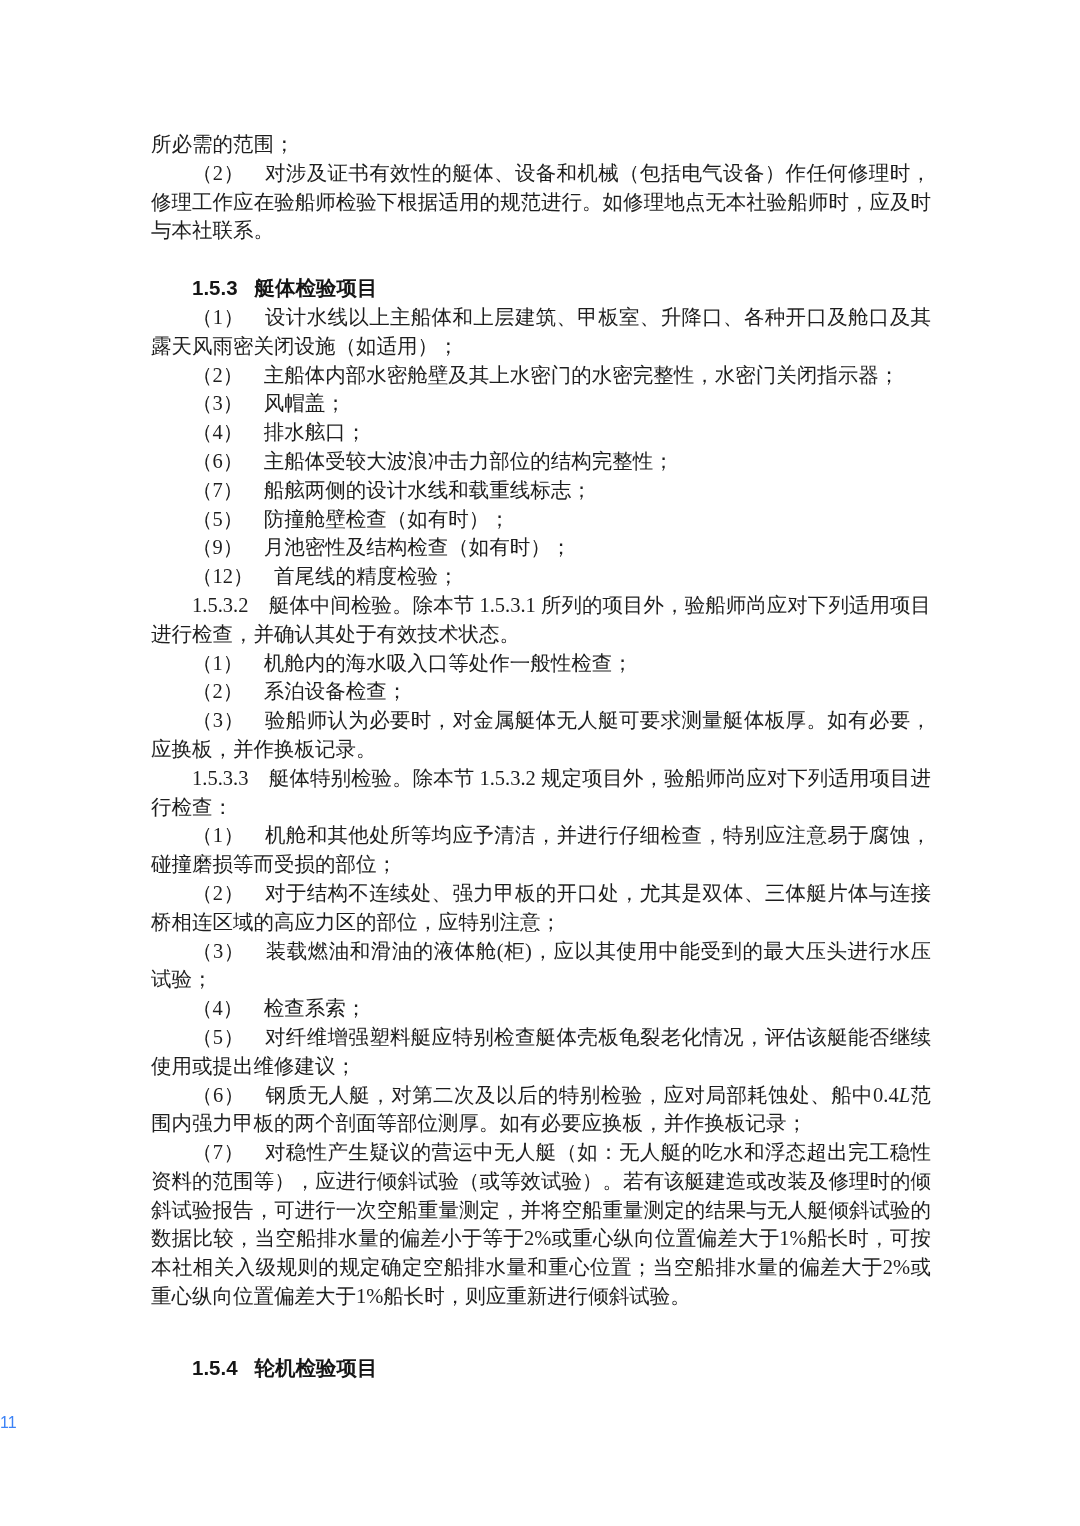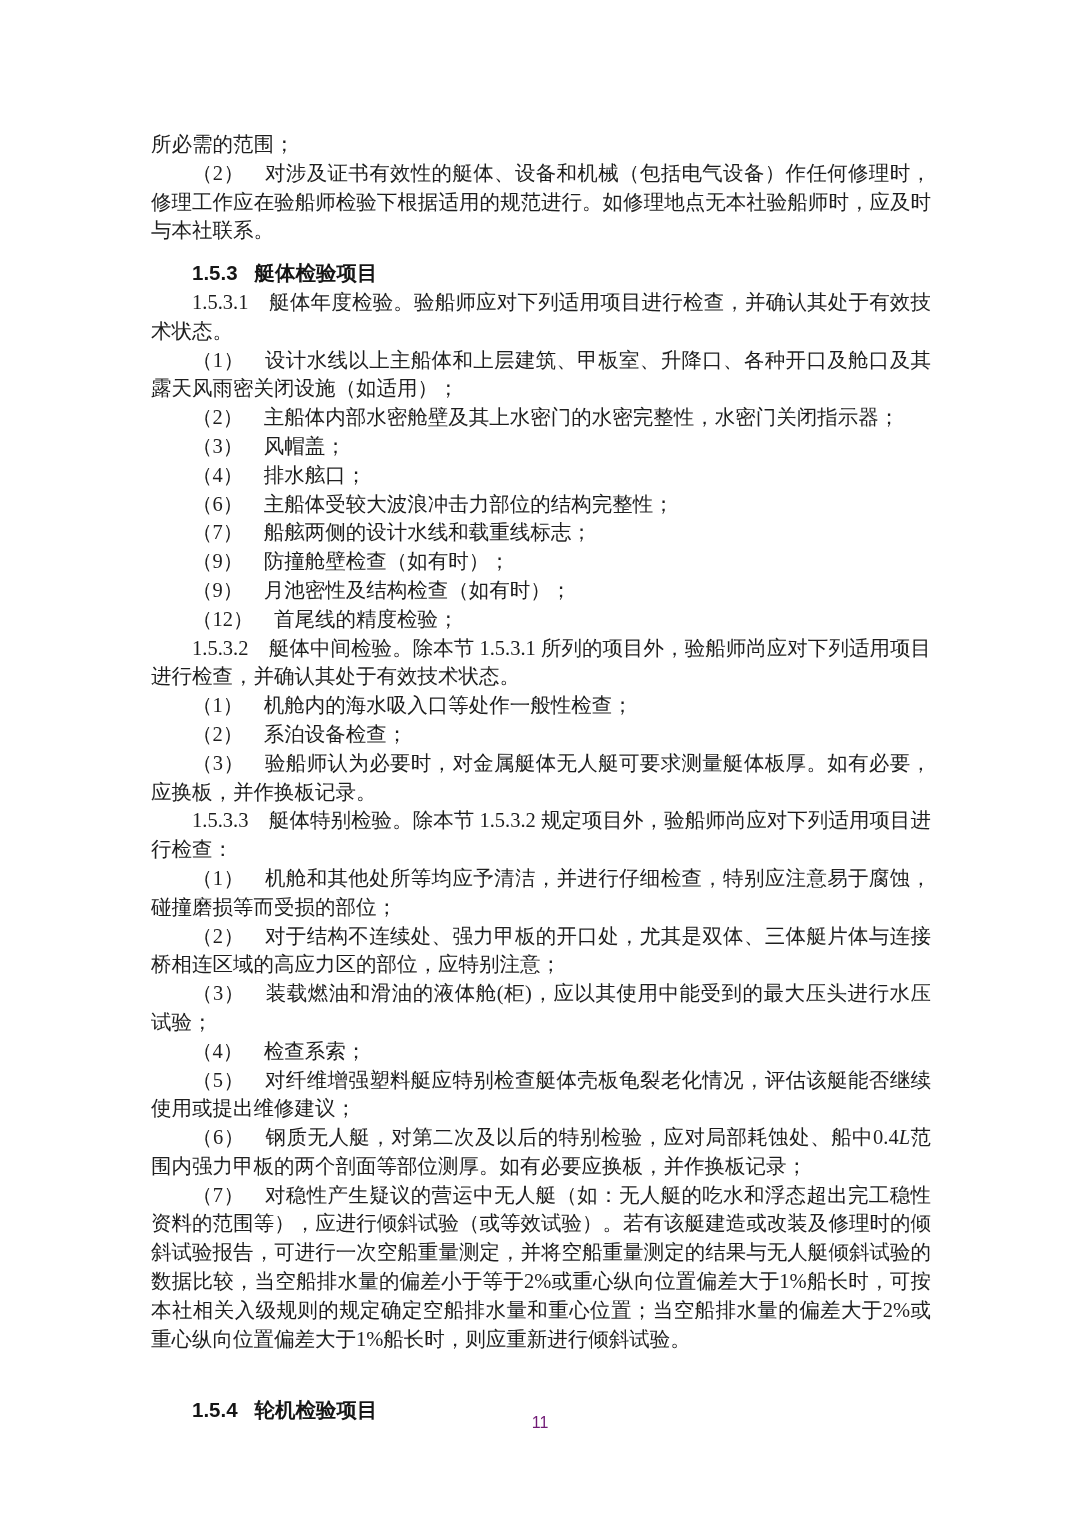--- a/index.html
+++ b/index.html
@@ -24,53 +24,51 @@
     text-align: justify;
     text-justify: inter-character;
   }
   .para { text-indent: 2em; }
   .para.no-indent { text-indent: 0; }
   .heading {
     font-family: "Liberation Sans", "DejaVu Sans", sans-serif;
     font-weight: bold;
     font-size: 20.5px;
     text-indent: 2em;
-    margin-top: 14px;
+    margin-top: 29px;
     color: #161616;
   }
   .doc-content > .heading:last-child { margin-top: 43px; }
   .h-title { margin-left: 17px; }
   .italic { font-style: italic; }
   .page-number {
     position: absolute;
     top: 1414px;
     left: 0;
     width: 100%;
-    text-align: center;
     font-family: "Liberation Sans", "DejaVu Sans", sans-serif;
     font-size: 16px;
-    color: #701a75;
+    color: #3b82f6;
   }
 </style>
 </head>
 <body>
 
 <div class="page">
   <div class="doc-content">
       <p class="para no-indent">所必需的范围；</p>
       <p class="para">（2）　对涉及证书有效性的艇体、设备和机械（包括电气设备）作任何修理时，修理工作应在验船师检验下根据适用的规范进行。如修理地点无本社验船师时，应及时与本社联系。</p>
       <div class="heading"><span class="h-num">1.5.3</span><span class="h-title">艇体检验项目</span></div>
-      <p class="para">1.5.3.1　艇体年度检验。验船师应对下列适用项目进行检查，并确认其处于有效技术状态。</p>
       <p class="para">（1）　设计水线以上主船体和上层建筑、甲板室、升降口、各种开口及舱口及其露天风雨密关闭设施（如适用）；</p>
       <p class="para">（2）　主船体内部水密舱壁及其上水密门的水密完整性，水密门关闭指示器；</p>
       <p class="para">（3）　风帽盖；</p>
       <p class="para">（4）　排水舷口；</p>
       <p class="para">（6）　主船体受较大波浪冲击力部位的结构完整性；</p>
       <p class="para">（7）　船舷两侧的设计水线和载重线标志；</p>
-      <p class="para">（9）　防撞舱壁检查（如有时）；</p>
+      <p class="para">（5）　防撞舱壁检查（如有时）；</p>
       <p class="para">（9）　月池密性及结构检查（如有时）；</p>
       <p class="para">（12）　首尾线的精度检验；</p>
       <p class="para">1.5.3.2　艇体中间检验。除本节 1.5.3.1 所列的项目外，验船师尚应对下列适用项目进行检查，并确认其处于有效技术状态。</p>
       <p class="para">（1）　机舱内的海水吸入口等处作一般性检查；</p>
       <p class="para">（2）　系泊设备检查；</p>
       <p class="para">（3）　验船师认为必要时，对金属艇体无人艇可要求测量艇体板厚。如有必要，应换板，并作换板记录。</p>
       <p class="para">1.5.3.3　艇体特别检验。除本节 1.5.3.2 规定项目外，验船师尚应对下列适用项目进行检查：</p>
       <p class="para">（1）　机舱和其他处所等均应予清洁，并进行仔细检查，特别应注意易于腐蚀，碰撞磨损等而受损的部位；</p>
       <p class="para">（2）　对于结构不连续处、强力甲板的开口处，尤其是双体、三体艇片体与连接桥相连区域的高应力区的部位，应特别注意；</p>
       <p class="para">（3）　装载燃油和滑油的液体舱(柜)，应以其使用中能受到的最大压头进行水压试验；</p>

